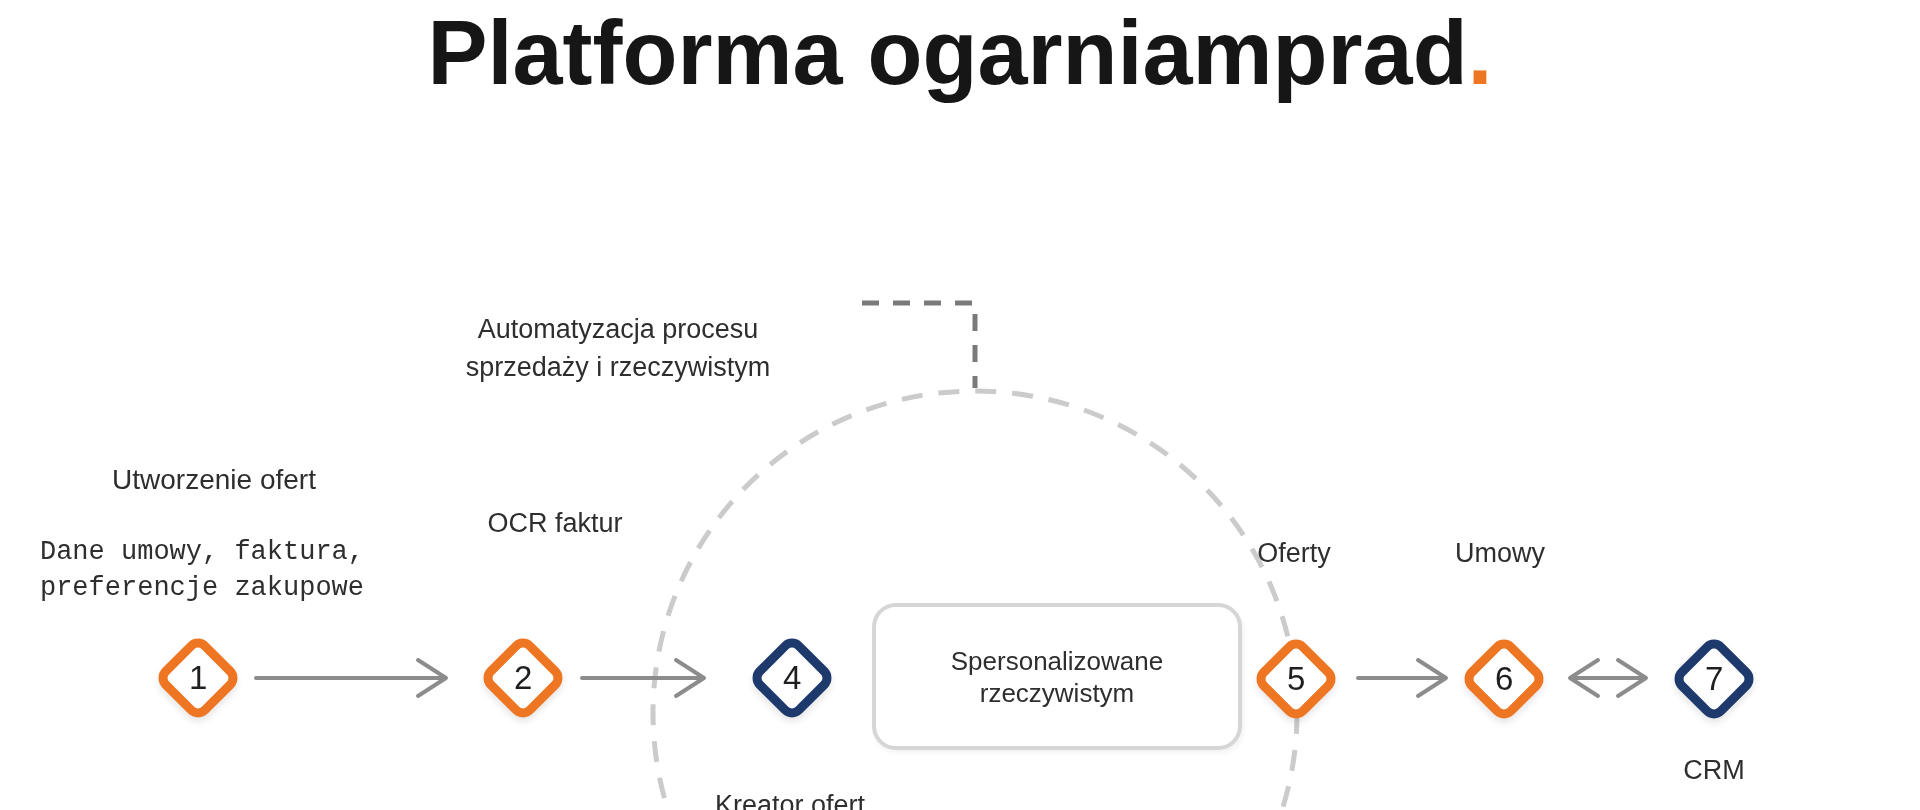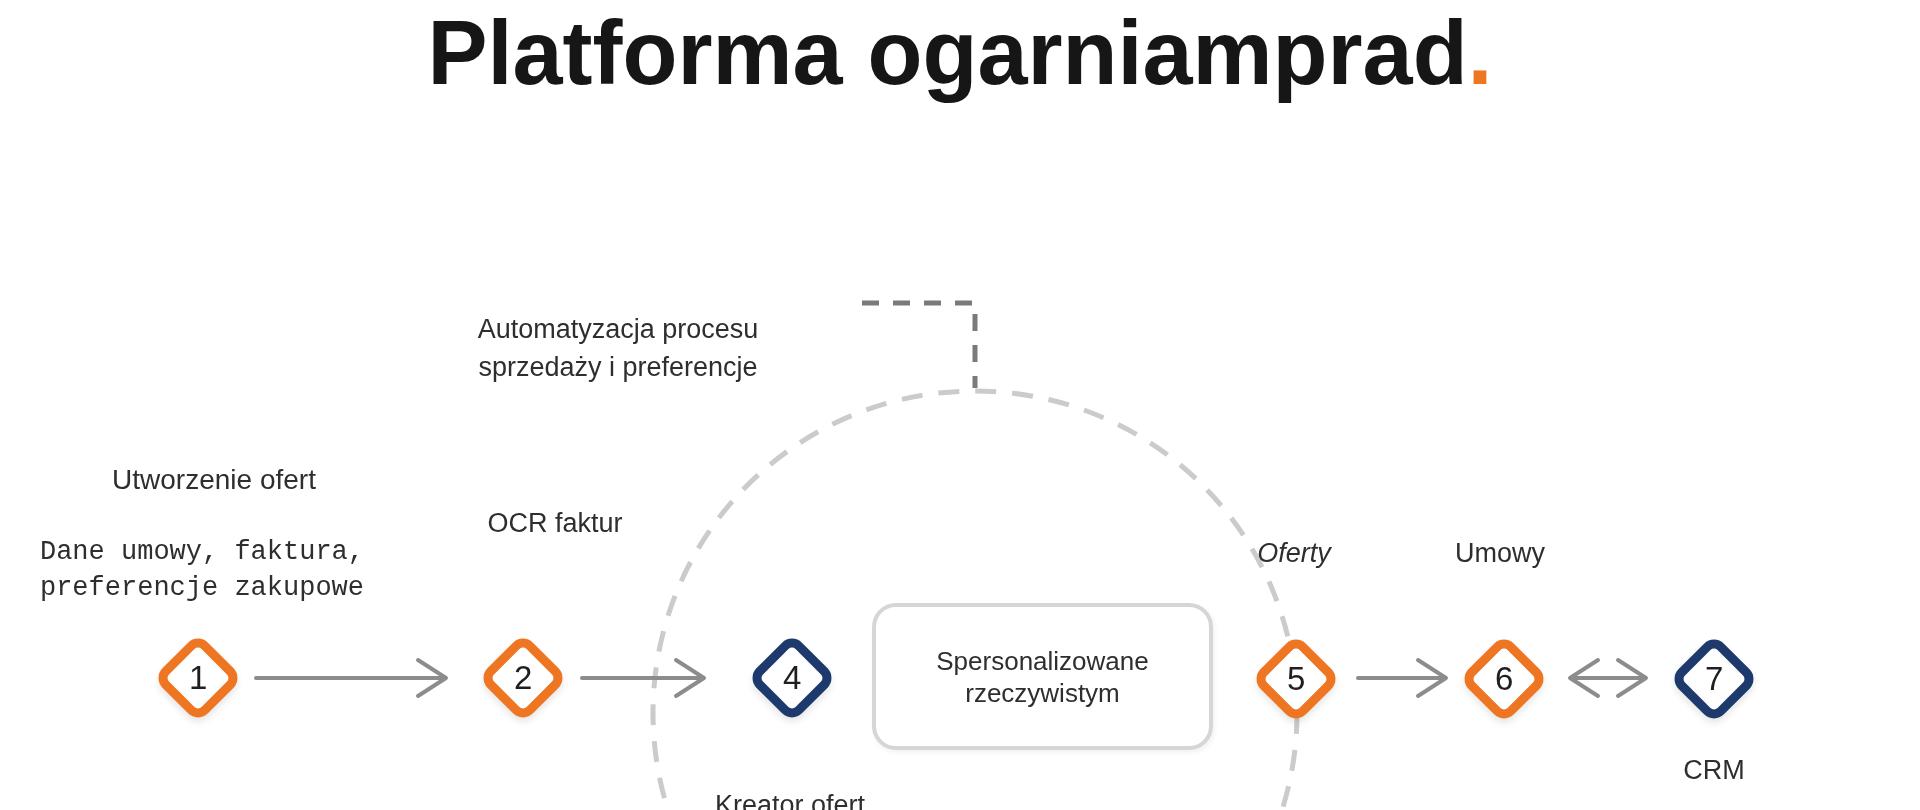--- a/index.html
+++ b/index.html
@@ -39,21 +39,21 @@
     box-shadow: 3px 3px 7px rgba(0,0,0,0.10);
     display: flex; align-items: center; justify-content: center;
   }
   .diamond .num {
     transform: rotate(-45deg);
     font-size: 33px; color: #1f1f1f;
   }
   .center-box {
     position: absolute;
     left: 872px; top: 603px;
-    width: 341px; height: 147px;
+    width: 370px; height: 147px;
     box-sizing: border-box;
     border: 4px solid #d6d6d6;
     border-radius: 24px;
     background: #ffffff;
     box-shadow: 2px 3px 5px rgba(0,0,0,0.05);
     display: flex; flex-direction: column;
     align-items: center; justify-content: center;
     font-size: 26px; line-height: 32px;
     text-align: center; color: #2e2e2e;
   }
@@ -87,33 +87,33 @@
         <polyline points="1598,660 1570,678 1598,696" stroke="#8C8C8C"></polyline>
         <polyline points="1618,660 1646,678 1618,696" stroke="#8C8C8C"></polyline>
       </g>
     </g>
   </svg>
 
   <div class="page-title"><span>Platforma ogarniamprad</span><span style="color: rgb(238, 118, 35);">.</span></div>
 
   <div class="txt" style="left:618px; top:266px; line-height:38px;margin-top:44px;">
     <div>Automatyzacja procesu</div>
-    <div>sprzedaży i preferencje</div>
+    <div>sprzedaży i rzeczywistym</div>
   </div>
 
   <div class="txt big" style="left:214px; top:462px;">Utworzenie ofert</div>
 
   <div class="txt" style="left:202px; top:534px;font-family:Liberation Mono, monospace;">
     <div>Dane umowy, faktura,</div>
     <div>preferencje zakupowe</div>
   </div>
 
   <div class="txt" style="left:527px; top:505px;margin-left:28px;">OCR faktur</div>
 
-  <div class="txt" style="left:1294px; top:535px;font-style:italic;">Oferty</div>
+  <div class="txt" style="left:1294px; top:535px;">Oferty</div>
 
   <div class="txt" style="left:1500px; top:535px;">Umowy</div>
 
   <div class="txt" style="left:790px; top:787px;">Kreator ofert</div>
 
   <div class="txt" style="left:1714px; top:752px;">CRM</div>
 
   <div class="diamond" style="left: 166px; top: 646px; border-color: rgb(238, 118, 35);">
     <span class="num">1</span>
   </div>

